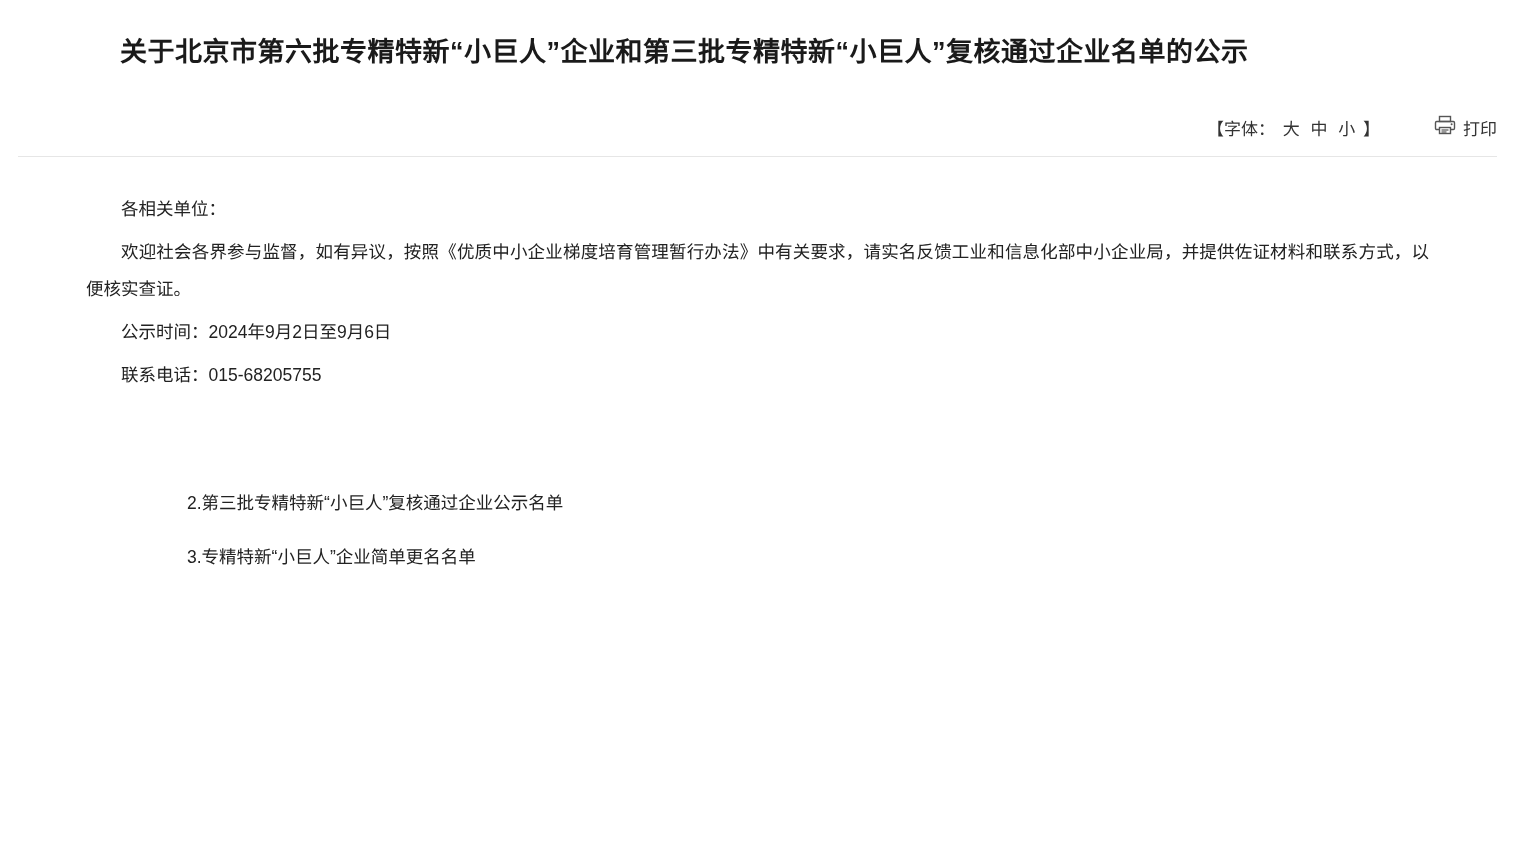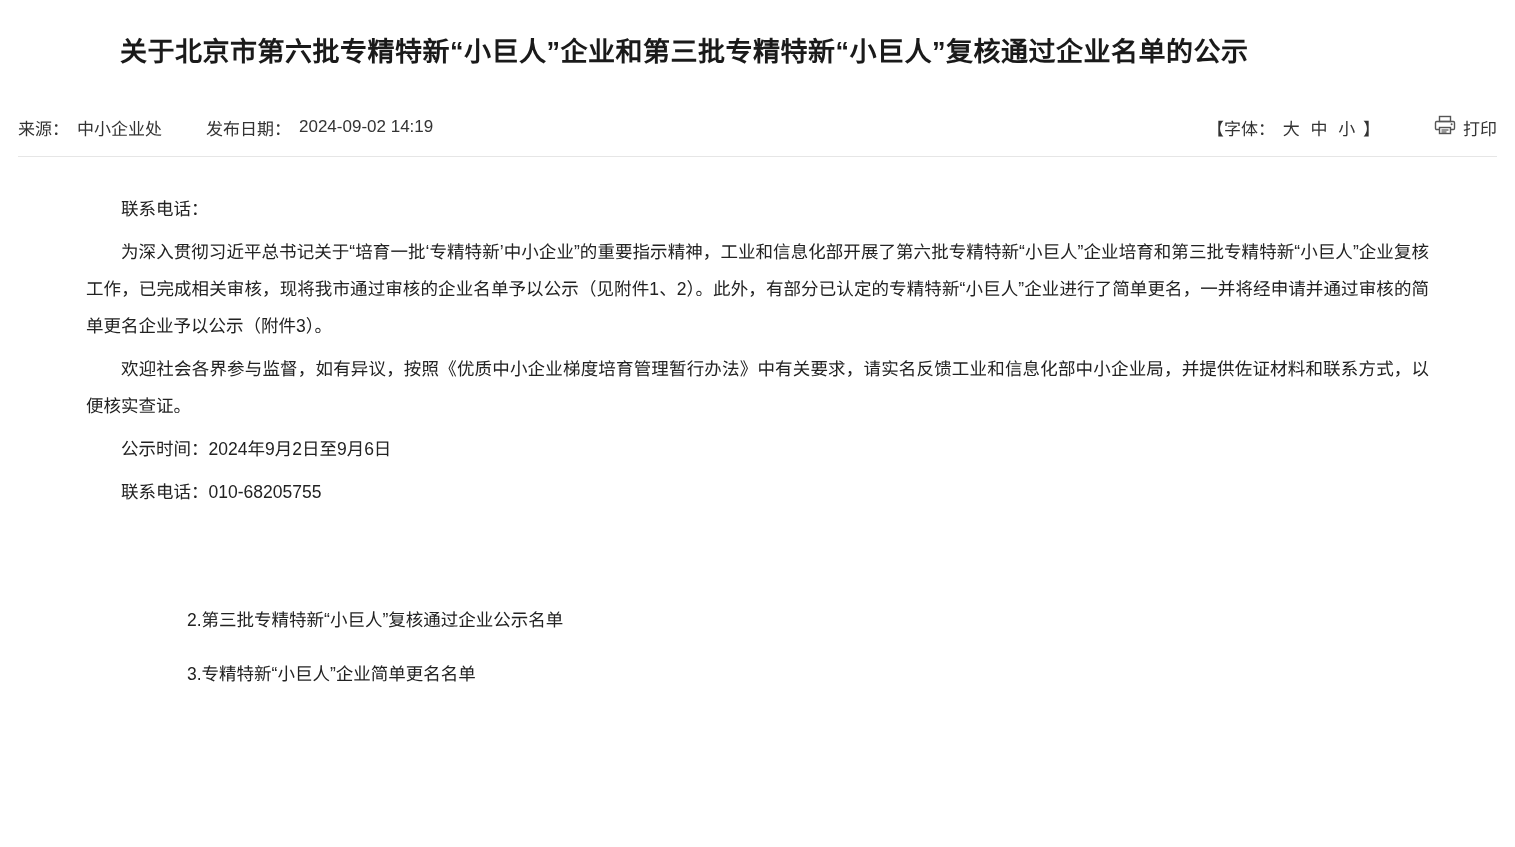--- a/index.html
+++ b/index.html
@@ -130,27 +130,20 @@
   }
 </style>
 </head>
 <body>
 
 <div class="page">
 
   <h1 class="title">关于北京市第六批专精特新“小巨人”企业和第三批专精特新“小巨人”复核通过企业名单的公示</h1>
 
   <div class="meta-bar">
-    <div class="meta-left">
-      <span class="label">来源：</span>
-      <span class="value">中小企业处</span>
-      <span class="meta-gap"></span>
-      <span class="label">发布日期：</span>
-      <span class="value">2024-09-02 14:19</span>
-    </div>
 
     <div class="meta-right">
       <div class="font-size-group">
         <span>【字体：</span>
         <span class="fs-opt">大</span>
         <span class="fs-opt">中</span>
         <span class="fs-opt">小</span>
         <span>】</span>
       </div>
 
@@ -164,25 +157,24 @@
             <line x1="7.5" y1="17" x2="12.5" y2="17" stroke="#555555" stroke-width="1.2"></line>
             <circle cx="17.6" cy="9.2" r="1" fill="#555555"></circle>
           </svg>
         </span>
         <span>打印</span>
       </div>
     </div>
   </div>
 
   <div class="content">
-    <p class="p-salutation">联系电话：</p>
-    <p class="p-indent">为深入贯彻习近平总书记关于“培育一批‘专精特新’中小企业”的重要指示精神，工业和信息化部开展了第六批专精特新“小巨人”企业培育和第三批专精特新“小巨人”企业复核工作，已完成相关审核，现将我市通过审核的企业名单予以公示（见附件1、2）。此外，有部分已认定的专精特新“小巨人”企业进行了简单更名，一并将经申请并通过审核的简单更名企业予以公示（附件3）。</p>
+    <p class="p-salutation">各相关单位：</p>
     <p class="p-spaced">欢迎社会各界参与监督，如有异议，按照《优质中小企业梯度培育管理暂行办法》中有关要求，请实名反馈工业和信息化部中小企业局，并提供佐证材料和联系方式，以便核实查证。</p>
     <p class="info-line">公示时间：2024年9月2日至9月6日</p>
-    <p class="info-line">联系电话：010-68205755</p>
+    <p class="info-line">联系电话：015-68205755</p>
 
     <div class="attachments">
       <div class="att-row att-indent">
         <span>2.第三批专精特新“小巨人”复核通过企业公示名单</span>
       </div>
       <div class="att-row att-indent">
         <span>3.专精特新“小巨人”企业简单更名名单</span>
       </div>
     </div>
   </div>

